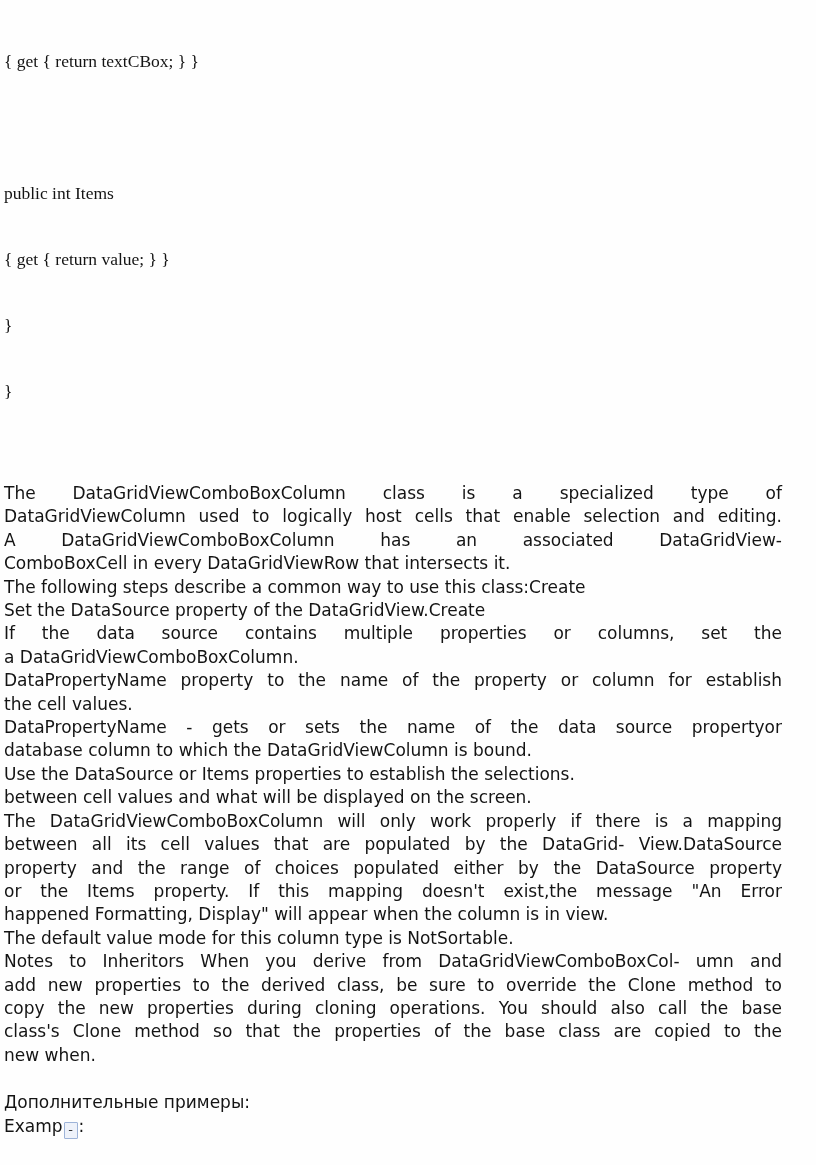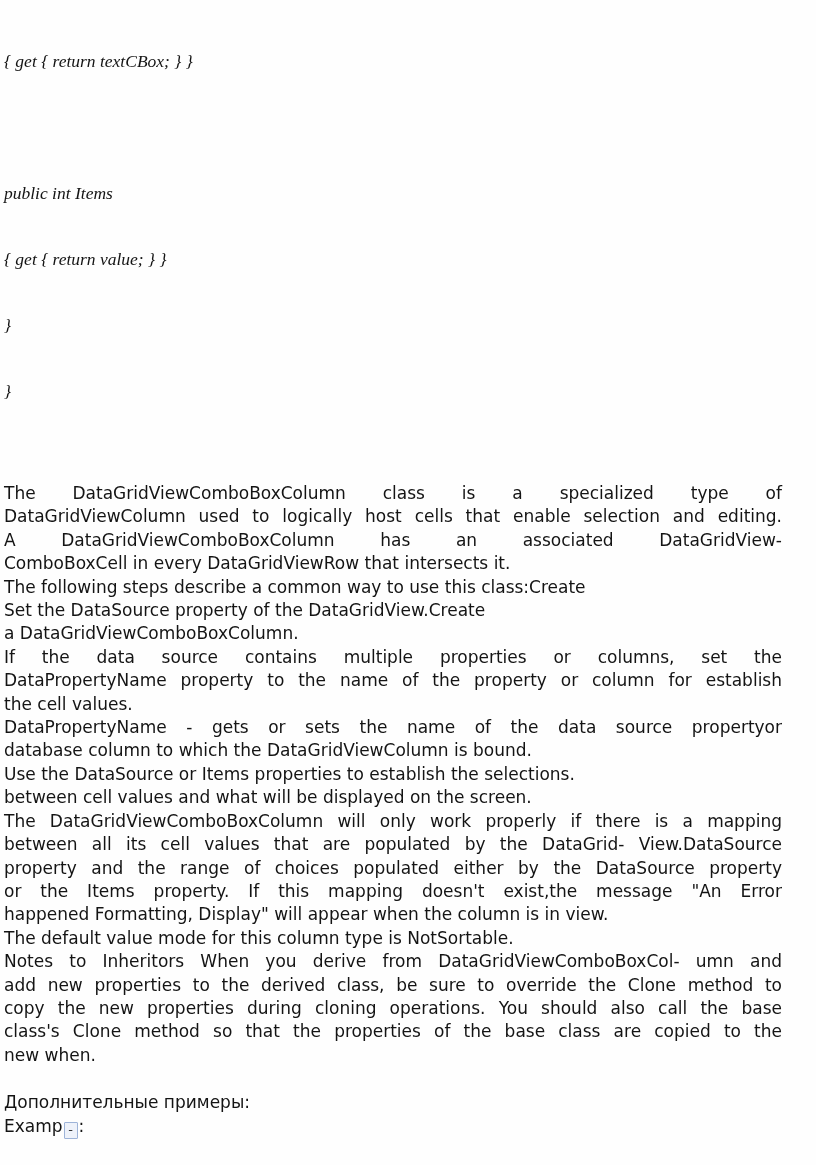--- a/index.html
+++ b/index.html
@@ -14,21 +14,20 @@
     padding-top: 6px;
   }
   
   .code-block {
     font-family: "Liberation Serif", serif;
     font-size: 17.5px;
     line-height: 22px;
     padding-left: 4px;
     padding-right: 30px;
     white-space: pre-wrap;
-    font-style: italic;
   }
   .code-line { min-height: 22px; }
   
   .text-block {
     font-family: "DejaVu Sans", sans-serif;
     font-size: 17px;
     line-height: 23.4px;
     padding-left: 4px;
     padding-right: 34px;
   }
@@ -66,22 +65,22 @@
     <div class="code-line">}</div>
   </div>
 
   <div class="text-block body-block">
     <div class="tl j">The DataGridViewComboBoxColumn class is a specialized type of</div>
     <div class="tl j">DataGridViewColumn used to logically host cells that enable selection and editing.</div>
     <div class="tl j">A DataGridViewComboBoxColumn has an associated DataGridView-</div>
     <div class="tl">ComboBoxCell in every DataGridViewRow that intersects it.</div>
     <div class="tl">The following steps describe a common way to use this class:Create</div>
     <div class="tl">Set the DataSource property of the DataGridView.Create</div>
+    <div class="tl j">If the data source contains multiple properties or columns, set the</div>
     <div class="tl">a DataGridViewComboBoxColumn.</div>
-    <div class="tl j">If the data source contains multiple properties or columns, set the</div>
     <div class="tl j">DataPropertyName property to the name of the property or column for establish</div>
     <div class="tl">the cell values.</div>
     <div class="tl j">DataPropertyName - gets or sets the name of the data source propertyor</div>
     <div class="tl">database column to which the DataGridViewColumn is bound.</div>
     <div class="tl">Use the DataSource or Items properties to establish the selections.</div>
     <div class="tl">between cell values and what will be displayed on the screen.</div>
     <div class="tl j">The DataGridViewComboBoxColumn will only work properly if there is a mapping</div>
     <div class="tl j">between all its cell values that are populated by the DataGrid- View.DataSource</div>
     <div class="tl j">property and the range of choices populated either by the DataSource property</div>
     <div class="tl j">or the Items property. If this mapping doesn't exist,the message "An Error</div>

